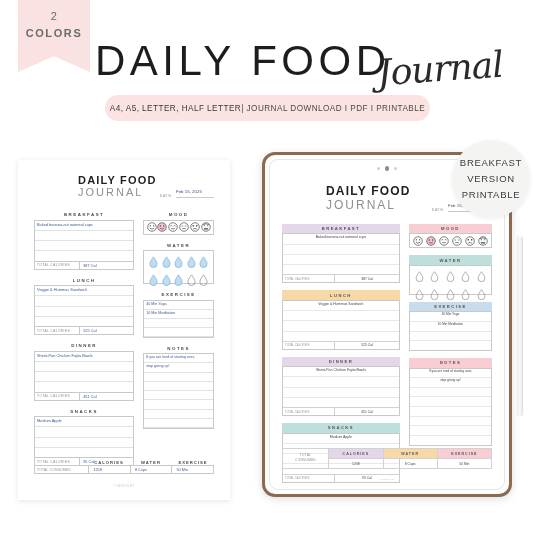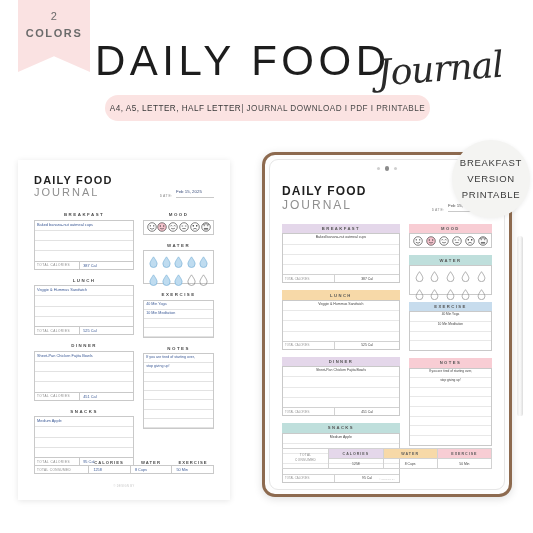--- a/index.html
+++ b/index.html
@@ -40,21 +40,21 @@
   .pill {
     position: absolute; left: 105px; top: 95px; width: 325px; height: 26px;
     background: #fbe3e2; border-radius: 14px;
     display: flex; align-items: center; justify-content: center;
   }
   .pill-text { font-size: 8.2px; color: #4a4a4a; letter-spacing: .45px; white-space: nowrap; }
   .pill-text b { font-weight: 400; color: #3a3a3a; }
 
   
   .sheet-title {
-    font-weight: 700; letter-spacing: 1.2px; color: #1f1f1f;
+    font-weight: 700; letter-spacing: 1.2px; color: #1f1f1f; margin-left: 44px;
   }
   .sheet-title .light { font-weight: 300; color: #8f8f8f; letter-spacing: 2px; }
   .date-row { display: flex; align-items: flex-end; gap: 3px; }
   .date-label { font-size: 3.4px; letter-spacing: .7px; color: #8a8a8a; }
   .date-line { border-bottom: .6px solid #c9c9c9; }
   .date-val { font-size: 4.4px; color: #3c4f7c; }
 
   .sec-head {
     text-align: center; letter-spacing: 1.5px; color: #4a4a4a;
     font-weight: 700;

